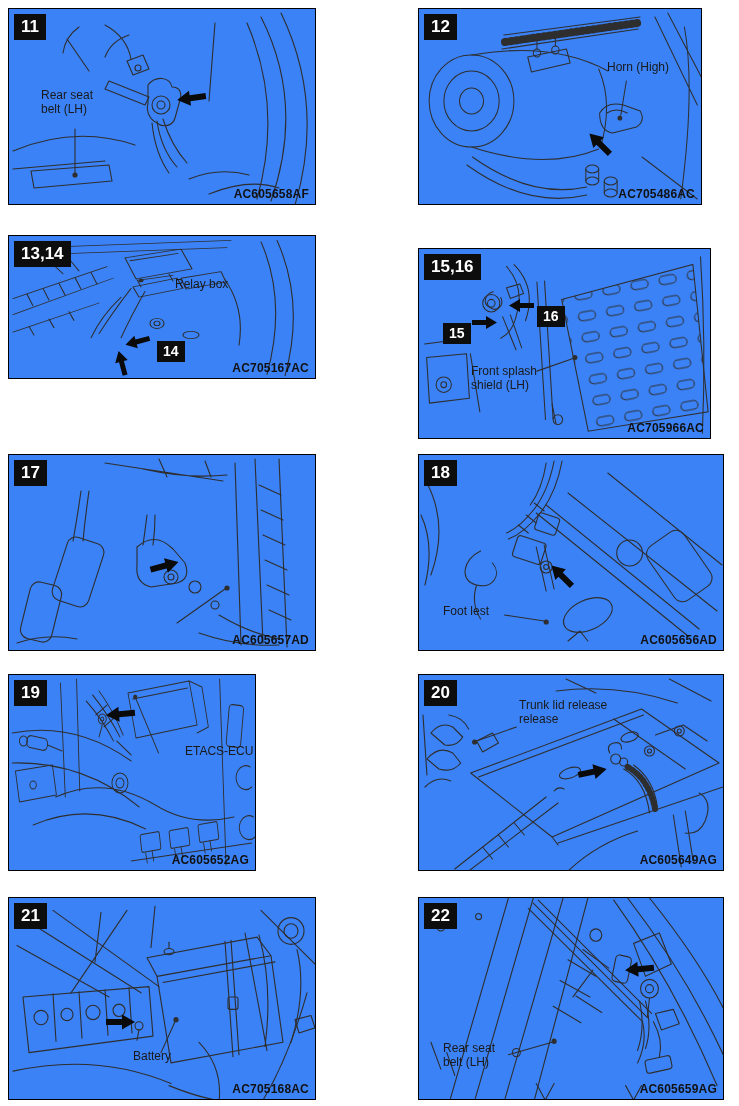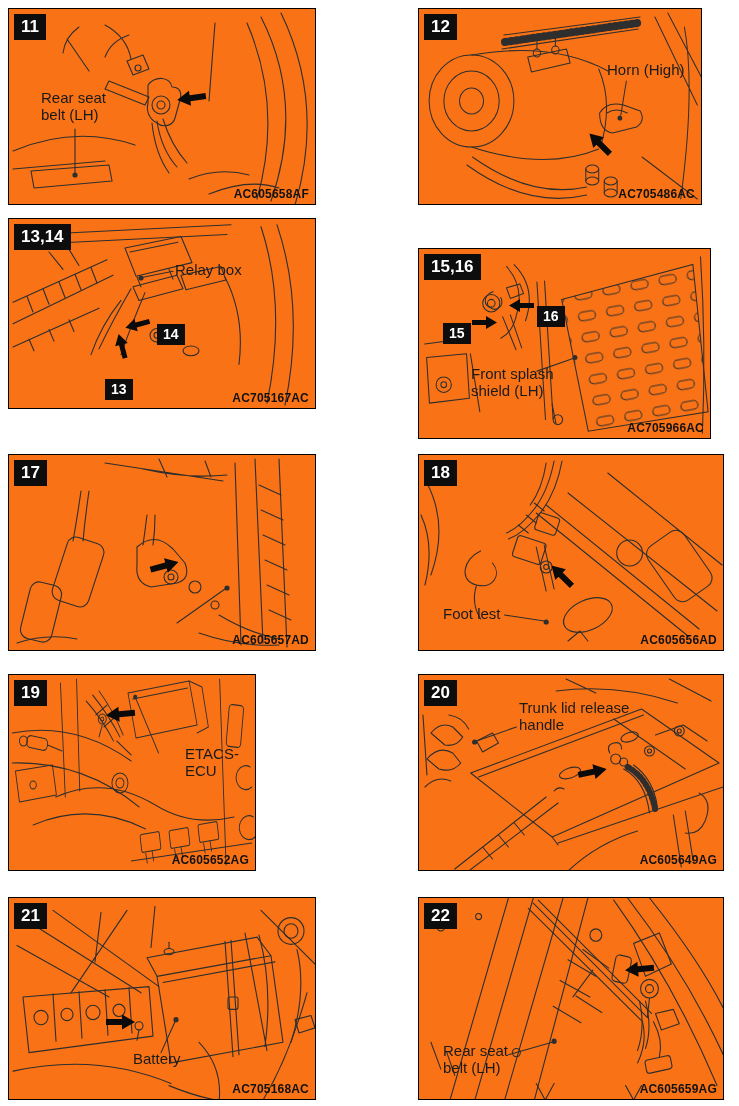--- a/index.html
+++ b/index.html
@@ -1,36 +1,36 @@
 <!DOCTYPE html>
 <html><head>
 <meta charset="utf-8">
 <style>
   html,body{margin:0;padding:0;background:#fff;}
   .page{position:relative;width:739px;height:1106px;background:#fff;
         font-family:"Liberation Sans",sans-serif;overflow:hidden;}
-  .panel{position:absolute;border:1.6px solid #000;background:#f97316;
+  .panel{position:absolute;border:1.6px solid #000;background:#3b82f6;
          box-sizing:border-box;overflow:hidden;}
   .p1{left:8px;top:8px;width:308px;height:197px}
   .p2{left:418px;top:8px;width:284px;height:197px}
-  .p3{left:8px;top:218px;width:308px;height:191px}
+  .p3{left:8px;top:235px;width:308px;height:144px}
   .p4{left:418px;top:248px;width:293px;height:191px}
   .p5{left:8px;top:454px;width:308px;height:197px}
   .p6{left:418px;top:454px;width:306px;height:197px}
   .p7{left:8px;top:674px;width:248px;height:197px}
   .p8{left:418px;top:674px;width:306px;height:197px}
   .p9{left:8px;top:897px;width:308px;height:203px}
   .p10{left:418px;top:897px;width:306px;height:203px}
   .num{position:absolute;top:5px;left:5px;background:#0d0d0d;color:#fff;
        font-weight:bold;font-size:17px;line-height:1;padding:4px 7px 5px;z-index:6;}
   .callout{position:absolute;background:#0d0d0d;color:#fff;font-weight:bold;
        font-size:14px;line-height:1;padding:3px 6px 4px;z-index:6;margin-top:12px;}
   .code{position:absolute;right:6px;bottom:3px;font-weight:bold;font-size:12px;
        color:#111;z-index:5;letter-spacing:.2px;margin-left:16px;}
-  .lbl{position:absolute;font-size:15px;color:#1a1a1a;line-height:1.14;z-index:4;}
+  .lbl{position:absolute;font-size:12px;color:#1a1a1a;line-height:1.14;z-index:4;}
   .lbl span{display:block;}
   .art{position:absolute;left:0;top:0;width:100%;height:100%;z-index:1;}
   .arrow{position:absolute;z-index:5;}
 </style>
 </head>
 <body>
 
 <div class="page">
 
   <div class="panel p1">
@@ -304,21 +304,21 @@
         <path d="M138 16 q62 -8 122 12 M252 4 l42 22 M148 4 l30 14"></path>
         <path d="M98 52 L58 66"></path>
       </g>
       <circle cx="56" cy="67" r="2.6" fill="#2e2e2e"></circle>
     </svg>
     <svg class="arrow" style="left:158px;top:88px;transform:rotate(168deg)" width="30" height="18" viewBox="0 0 30 18">
         <polygon points="0,9 13,1.5 13,6 29,6 29,12 13,12 13,16.5" fill="#0a0a0a"></polygon>
       </svg>
     <div class="lbl" style="left:100px;top:24px">
       <span>Trunk lid release</span>
-      <span>handle</span>
+      <span>release</span>
     </div>
     <div class="code">AC605649AG</div>
   </div>
 
   <div class="panel p9">
     <div class="num">21</div>
     <svg class="art" viewBox="0 0 306 195" preserveAspectRatio="none">
       <g stroke="#2e2e2e" stroke-width="1.1" fill="none" stroke-linecap="round" stroke-linejoin="round">
         <path d="M148 76 L262 56 L274 140 L162 160 z M148 76 L138 58 L248 38 L262 56 M154 82 L266 62"></path>
         <path d="M216 42 L224 154 M222 41 L230 152"></path>

